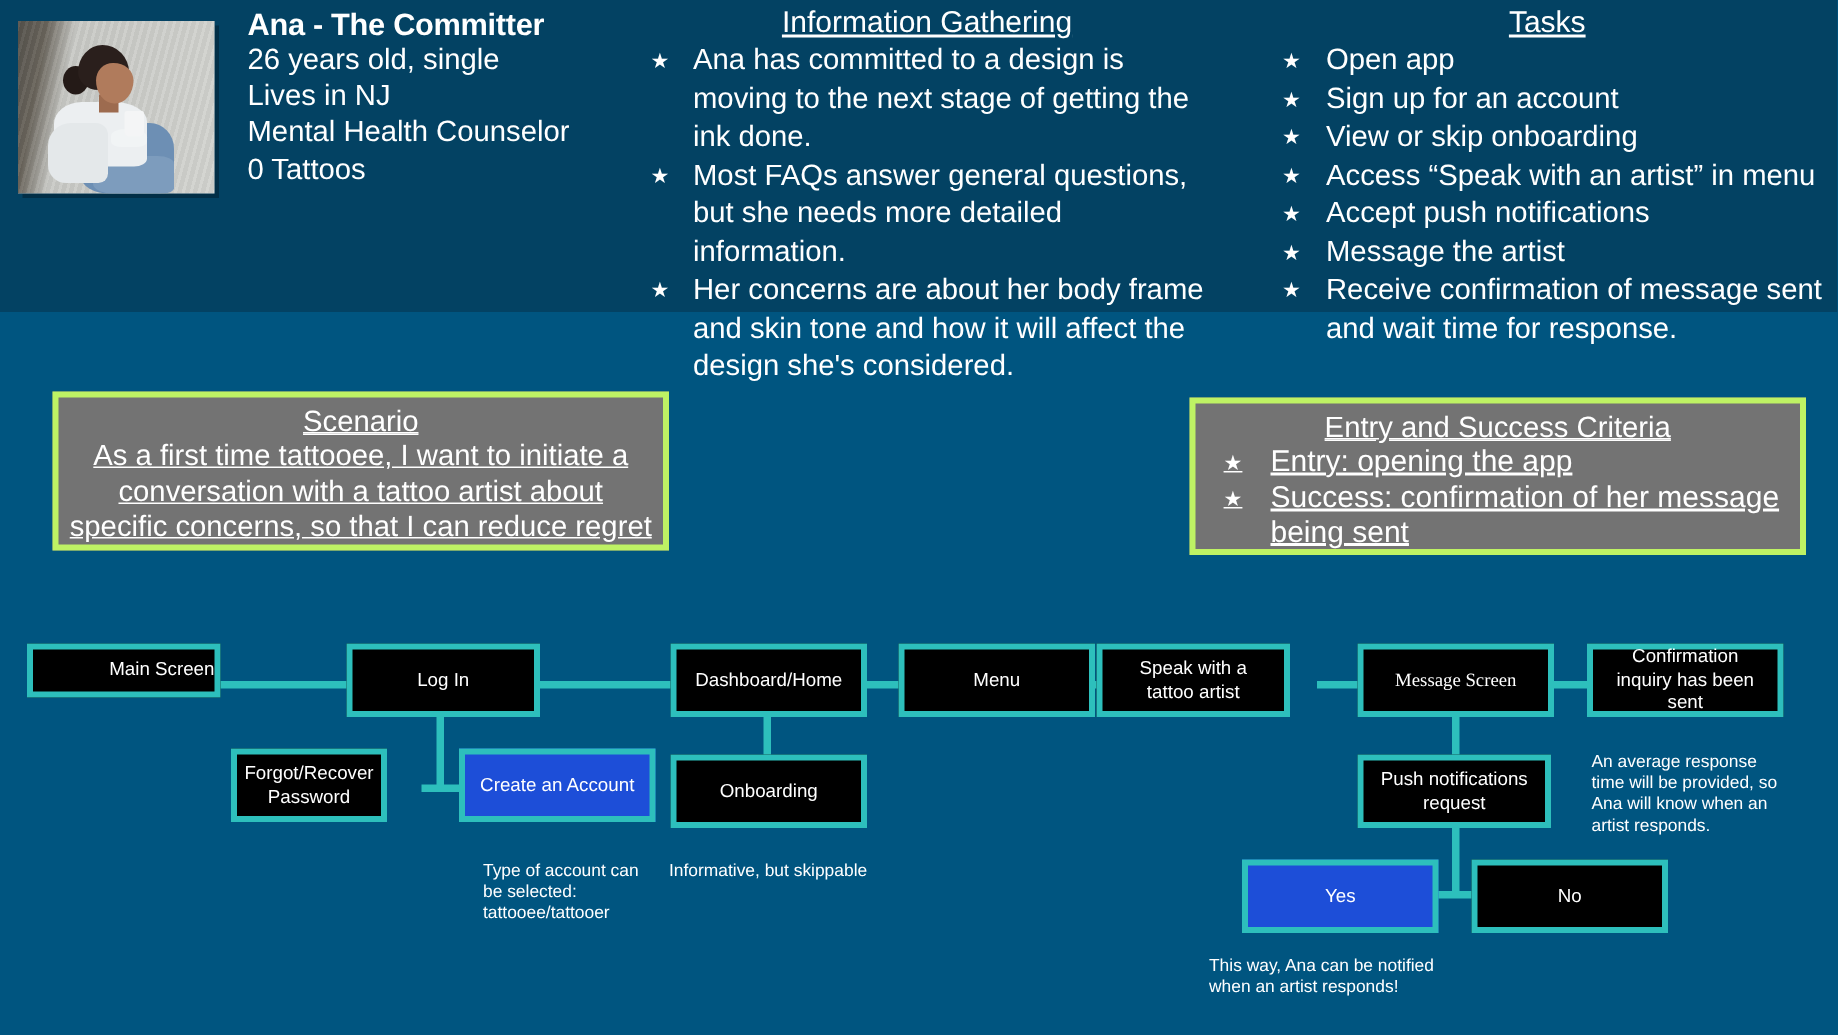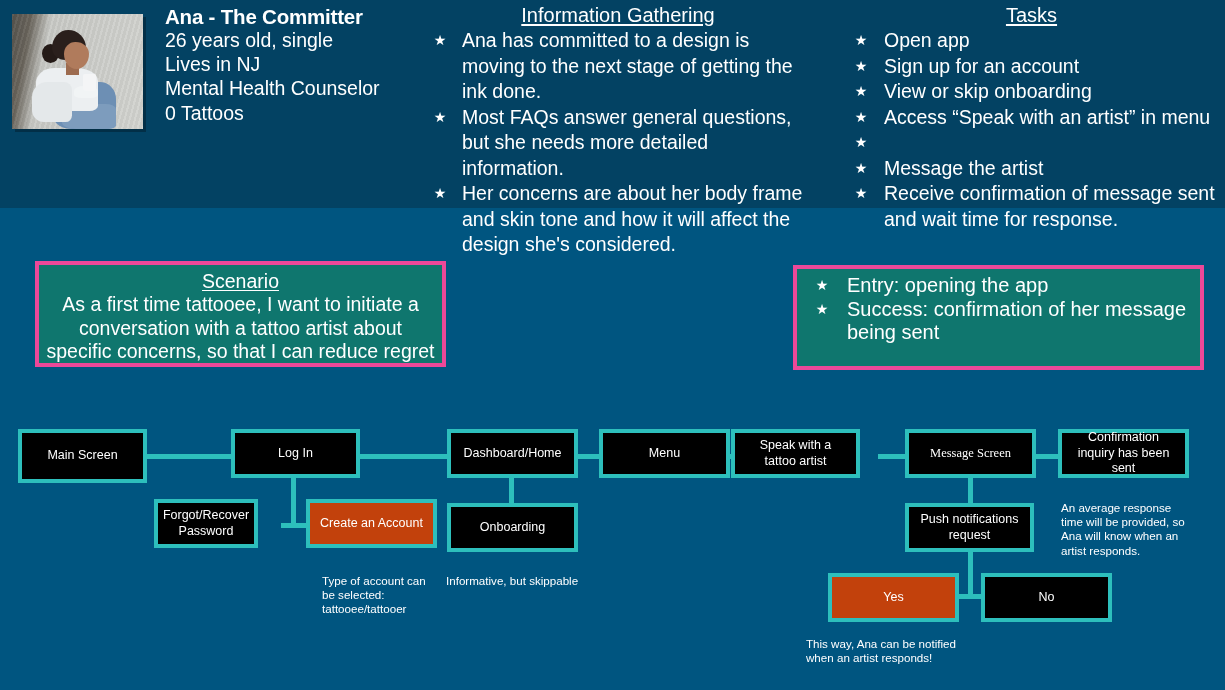--- a/index.html
+++ b/index.html
@@ -105,23 +105,24 @@
   #info-col .bullet-star { width: 44px; }
   #info-col .bullet-text { width: 352px; }
 
   #tasks-col { left: 838px; top: 3px; width: 387px; }
   #tasks-col .bullet-star { width: 46px; }
   #tasks-col .bullet-text { width: 341px; }
 
   
   .crit-box {
     position: absolute;
-    background: #0f766e;
-    border: 4px solid #ec4899;
+    background: #737373;
+    border: 4px solid #bef264;
     color: #ffffff;
+    text-decoration: underline;
   }
   #scenario-box { left: 35px; top: 261px; width: 411px; height: 106px; padding-top: 5px; }
   #criteria-box { left: 793px; top: 265px; width: 411px; height: 105px; padding-top: 5px; }
 
   .crit-heading {
     font-size: 19.5px; text-align: center; text-decoration: underline;
     text-underline-offset: 2px; line-height: 23px; font-weight: 400;
   }
   .crit-line {
     font-size: 19.5px; text-align: center; line-height: 23.6px; font-weight: 400;
@@ -133,21 +134,21 @@
   .node {
     position: absolute;
     border: 4px solid #2dbfbc;
     background: #000000;
     color: #ffffff;
     display: flex; align-items: center; justify-content: center;
     text-align: center;
     font-size: 12.5px; line-height: 15.5px;
     z-index: 3;
   }
-  .node.filled { background: #c2410c; }
+  .node.filled { background: #1d4ed8; }
 
   .conn {
     position: absolute;
     background: #2dbfbc;
     z-index: 1;
   }
 
   .note {
     position: absolute;
     color: #ffffff;
@@ -217,40 +218,42 @@
       <div class="bullet-row">
         <span class="bullet-star">★</span>
         <span class="bullet-text">View or skip onboarding</span>
       </div>
       <div class="bullet-row">
         <span class="bullet-star">★</span>
         <span class="bullet-text">Access “Speak with an artist” in menu</span>
       </div>
       <div class="bullet-row">
         <span class="bullet-star">★</span>
+        <span class="bullet-text">Accept push notifications</span>
       </div>
       <div class="bullet-row">
         <span class="bullet-star">★</span>
         <span class="bullet-text">Message the artist</span>
       </div>
       <div class="bullet-row">
         <span class="bullet-star">★</span>
         <span class="bullet-text">Receive confirmation of message sent and wait time for response.</span>
       </div>
     </div>
   </div>
 
   <div class="crit-box" id="scenario-box">
     <div class="crit-heading">Scenario</div>
     <div class="crit-line">As a first time tattooee, I want to initiate a</div>
     <div class="crit-line">conversation with a tattoo artist about</div>
     <div class="crit-line">specific concerns, so that I can reduce regret</div>
   </div>
 
   <div class="crit-box" id="criteria-box">
+    <div class="crit-heading">Entry and Success Criteria</div>
     <div class="bullet-row">
       <span class="bullet-star">★</span>
       <span class="bullet-text">Entry: opening the app</span>
     </div>
     <div class="bullet-row">
       <span class="bullet-star">★</span>
       <span class="bullet-text">Success: confirmation of her message being sent</span>
     </div>
   </div>
 
@@ -263,21 +266,21 @@
 
   <div class="conn" style="left:291px; top:478px; width:5px; height:48px;"></div>
   <div class="conn" style="left:281px; top:523px; width:30px; height:5px;"></div>
 
   <div class="conn" style="left:509px; top:478px; width:5px; height:30px;"></div>
 
   <div class="conn" style="left:968px; top:478px; width:5px; height:30px;"></div>
   <div class="conn" style="left:968px; top:549px; width:5px; height:48px;"></div>
   <div class="conn" style="left:955px; top:594px; width:30px; height:5px;"></div>
 
-  <div class="node" style="left:18px; top:429px; width:129px; height:54px;">
+  <div class="node" style="left:18px; top:429px; width:129px; height:36px;justify-content:flex-end;">
     <span>Main Screen</span>
   </div>
 
   <div class="node" style="left:231px; top:429px; width:129px; height:49px;">
     <span>Log In</span>
   </div>
 
   <div class="node" style="left:447px; top:429px; width:131px; height:49px;">
     <span>Dashboard/Home</span>
   </div>

